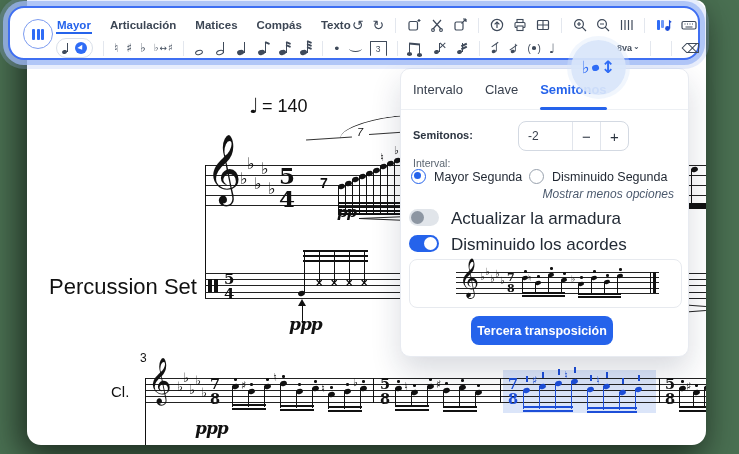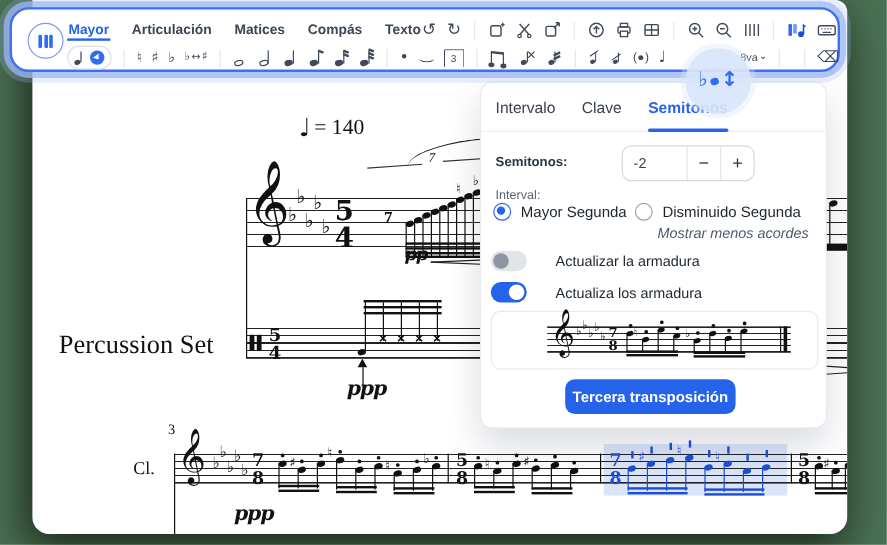--- a/index.html
+++ b/index.html
@@ -8,21 +8,21 @@
   .abs,.x{position:absolute}
   i.x{display:block;font-style:normal}
   .acc{font-style:normal;font-family:"DejaVu Sans",sans-serif;line-height:1}
 
   
   #window{position:absolute;left:27px;top:0;width:679px;height:445px;background:#fff;
           border-radius:0 10px 14px 14px;box-shadow:0 14px 34px rgba(0,0,0,.45),-12px 6px 28px rgba(0,0,0,.28)}
   #score{position:absolute;inset:0;overflow:hidden;border-radius:0 10px 14px 14px}
 
   .staff{position:absolute;background:repeating-linear-gradient(to bottom,#222 0,#222 1px,transparent 1px,transparent var(--gap))}
-  .serif{font-family:Liberation Serif, serif;color:#111}
+  .serif{font-family:Liberation Sans, sans-serif;color:#111}
   .dyn{font-family:"DejaVu Serif","Liberation Serif",serif;font-weight:bold;font-style:italic;color:#111;letter-spacing:-1px}
   .clef{font-family:"DejaVu Sans",sans-serif;color:#111}
   .flat{font-family:"DejaVu Sans",sans-serif;color:#111;line-height:1}
   .tsig{font-family:"DejaVu Serif","Liberation Serif",serif;font-weight:bold;color:#111;text-align:center}
   .tsig div{line-height:1}
   .bline{background:#111;width:1.2px}
 
   
   #toolbar{position:absolute;left:8px;top:6px;width:692px;height:54px;background:#fff;
            border:2px solid #3f6ff2;border-radius:16px;box-sizing:border-box;z-index:50;
@@ -48,21 +48,21 @@
   .dur .hd.o{background:#fff;border:1.2px solid #3f4a5a;box-sizing:border-box;width:8px;height:5px}
   .dur .st{position:absolute;left:7.8px;bottom:4px;width:1.1px;height:11px;background:#3f4a5a}
   .dur .fg{position:absolute;left:8.6px;width:4.5px;height:1.7px;background:#3f4a5a;border-radius:0 2px 2px 0;transform:rotate(22deg)}
   .sm-note{position:relative;width:9px;height:13px}
   .sm-note .hd{position:absolute;left:0;bottom:1px;width:5px;height:3.6px;border-radius:50%;background:#3f4a5a;transform:rotate(-15deg)}
   .sm-note .st{position:absolute;left:5.2px;bottom:3px;width:1px;height:9px;background:#3f4a5a}
   .tup{position:relative;width:15px;height:14px;border-top:1px solid #3f4a5a;border-left:1px solid #3f4a5a;border-right:1px solid #3f4a5a;border-radius:1px;font-size:8.5px;display:flex;justify-content:center;color:#3f4a5a}
   .tie{width:13px;height:6px;border-bottom:1.4px solid #3f4a5a;border-radius:0 0 100% 100%}
   .pal{width:13px;height:13px;border-radius:2.5px;overflow:hidden;display:grid;grid-template-columns:1fr 1fr}
   .pal b{display:block}
-  .oct{font-size:9px;color:#3f4a5a;font-weight:400;display:flex;align-items:flex-start;gap:1px}
+  .oct{font-size:9px;color:#3f4a5a;font-weight:700;display:flex;align-items:flex-start;gap:1px}
 
   
   #halo{position:absolute;left:571px;top:40px;width:55px;height:55px;border-radius:50%;
         background:rgba(216,229,250,.93);z-index:60;display:flex;align-items:center;justify-content:center;gap:2px;
         box-shadow:0 0 0 4px rgba(216,229,250,.35)}
   #halo .b{color:#2f6cf6;font-family:"DejaVu Sans",sans-serif;font-size:17px;font-weight:bold;line-height:1}
   #halo .nd{width:7px;height:5.5px;border-radius:50%;background:#2f6cf6;transform:rotate(-15deg)}
 
   
   #popup{position:absolute;left:400px;top:68px;width:289px;height:289px;background:#fff;border-radius:10px;
@@ -77,21 +77,21 @@
   .step .cell{display:flex;align-items:center;justify-content:center;font-size:12px;color:#39414e}
   .step .val{width:44px;border-right:1px solid #e1e5ec;justify-content:flex-start;padding-left:9px}
   .step .bt{width:27px;font-size:15px;color:#2b3440;cursor:pointer}
   .step .bt.minus{border-right:1px solid #e1e5ec}
   .radio{width:15px;height:15px;border-radius:50%;box-sizing:border-box;flex:none}
   .radio.on{border:1.6px solid #2563eb;position:relative}
   .radio.on:after{content:"";position:absolute;left:2.4px;top:2.4px;width:7px;height:7px;border-radius:50%;background:#2563eb}
   .radio.off{border:1.6px solid #98a1ad}
   .rrow{position:absolute;display:flex;align-items:center;gap:8px;font-size:12.5px;color:#1e2530}
   .link{position:absolute;right:14px;top:118px;font-size:12px;font-style:italic;color:#4c5a6e;cursor:pointer}
-  .trow{position:absolute;left:8px;display:flex;align-items:center;gap:24px;font-size:12px;color:#222a35}
+  .trow{position:absolute;left:8px;display:flex;gap:12px;font-size:17px;color:#222a35}
   .track{width:30px;height:17px;border-radius:9px;position:relative;flex:none;cursor:pointer}
   .track.off{background:#e1e5ea}
   .track.off i{position:absolute;left:2px;top:2px;width:13px;height:13px;border-radius:50%;background:#8d96a2}
   .track.on{background:#2563eb}
   .track.on i{position:absolute;right:2px;top:2px;width:13px;height:13px;border-radius:50%;background:#fff}
   #preview{position:absolute;left:8px;top:190px;width:271px;height:47px;border:1px solid #e7eaef;border-radius:8px}
   #pv{position:absolute;inset:0}
   #apply{position:absolute;left:70px;top:247px;width:142px;height:29px;background:#2563eb;border:none;border-radius:8px;
          color:#fff;font-size:12.5px;font-weight:600;font-family:"Liberation Sans",sans-serif;cursor:pointer}
 </style>
@@ -550,33 +550,33 @@
   <span class="plabel" style="left:12px;top:88px;font-weight:400;color:#5b6570;font-size:10.5px">Interval:</span>
   <div class="rrow" style="left:10px;top:100px">
     <span class="radio on"></span>
     <span>Mayor Segunda</span>
   </div>
   <div class="rrow" style="left:128px;top:100px">
     <span class="radio off"></span>
     <span>Disminuido Segunda</span>
   </div>
 
-  <span class="link">Mostrar menos acordes</span>
+  <span class="link">Mostrar menos opciones</span>
 
   <div class="trow" style="top:140px">
     <span class="track off">
         <i></i>
       </span>
     <span>Actualizar la armadura</span>
   </div>
   <div class="trow" style="top:166px">
     <span class="track on">
         <i></i>
       </span>
-    <span>Actualiza los armadura</span>
+    <span>Disminuido los acordes</span>
   </div>
 
   <div id="preview">
     <div id="pv">
       <div class="staff" style="--gap:5.2px;left:46px;right:22px;top:12px;height:22px"></div>
       <span class="x clef" style="left:49px;top:0;font-size:34px;line-height:34px">𝄞</span>
       <span class="x flat" style="left:70px;top:12px;font-size:10px">♭</span>
       <span class="x flat" style="left:75px;top:7px;font-size:10px">♭</span>
       <span class="x flat" style="left:80px;top:14px;font-size:10px">♭</span>
       <span class="x flat" style="left:85px;top:9px;font-size:10px">♭</span>

